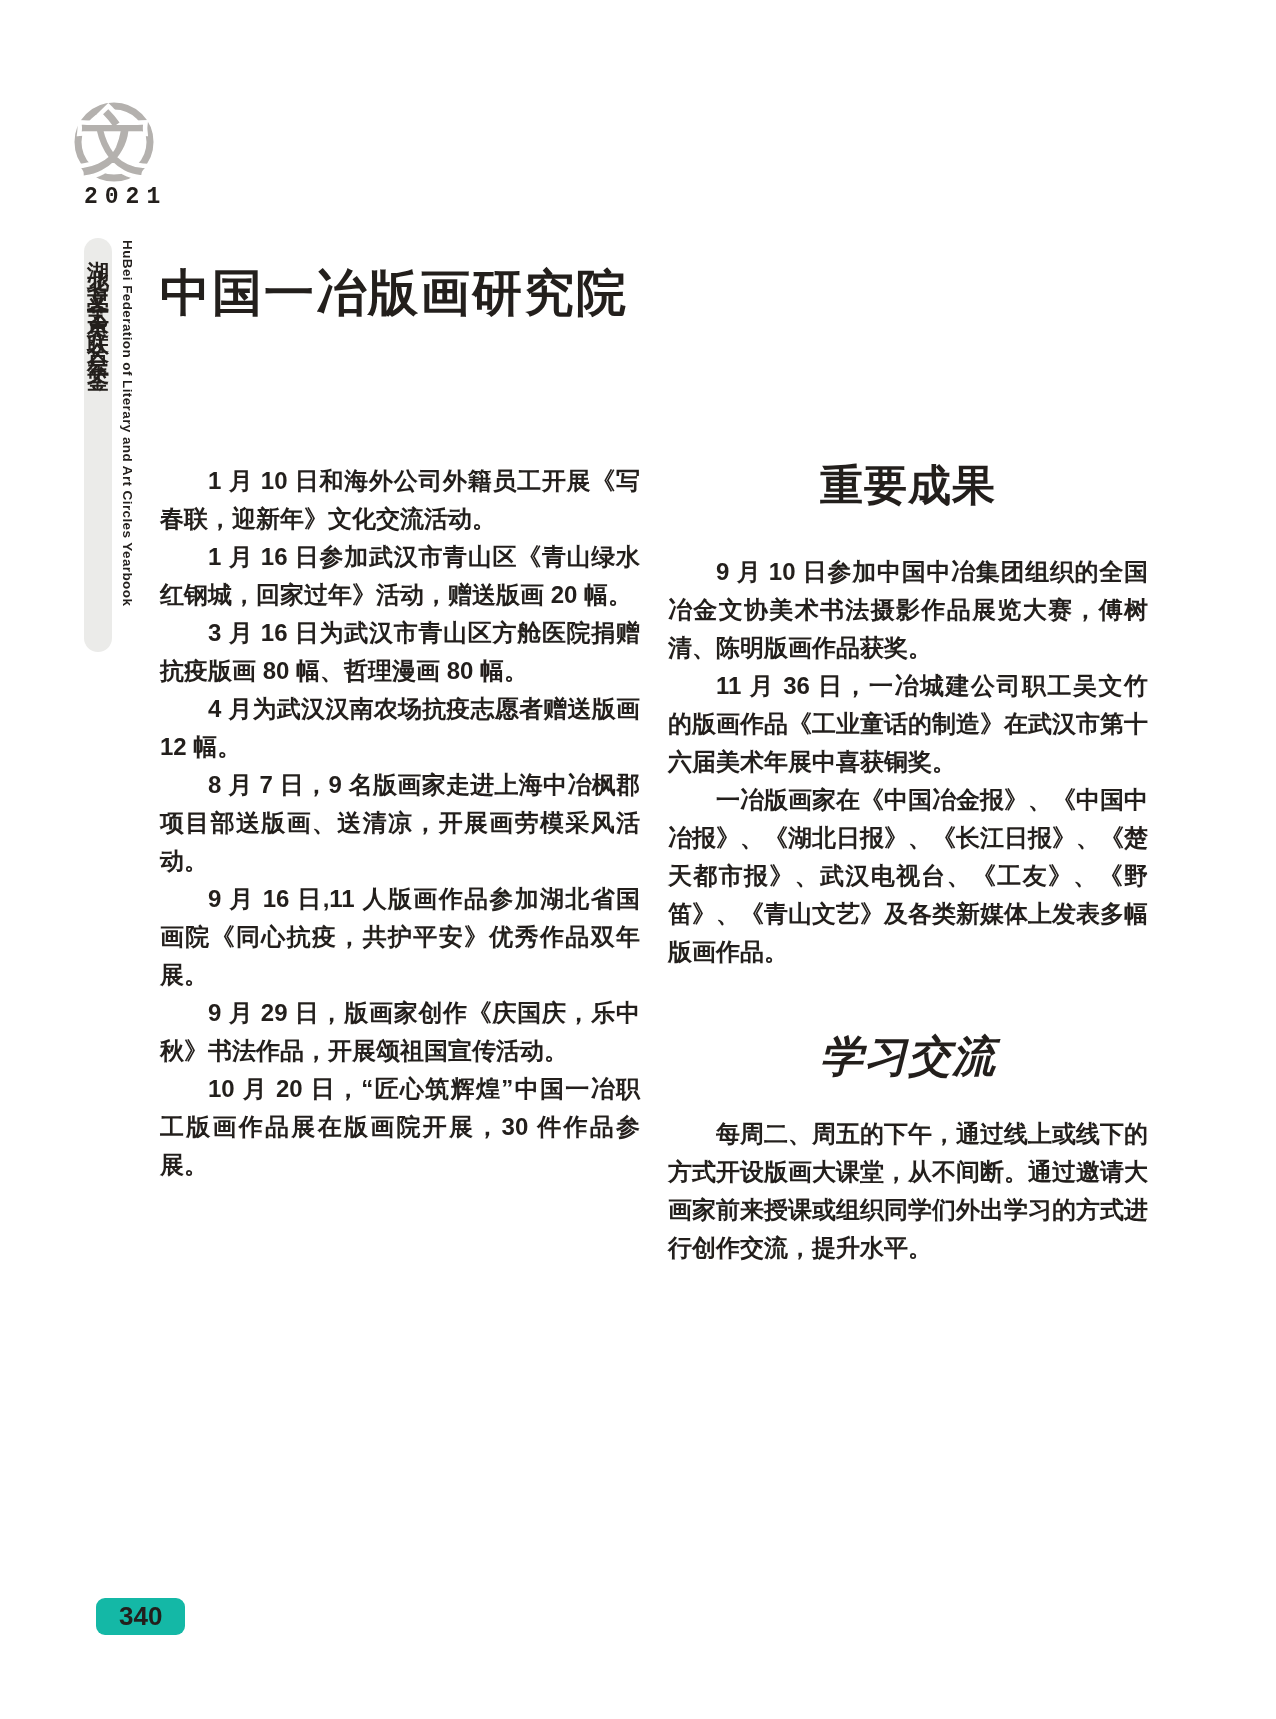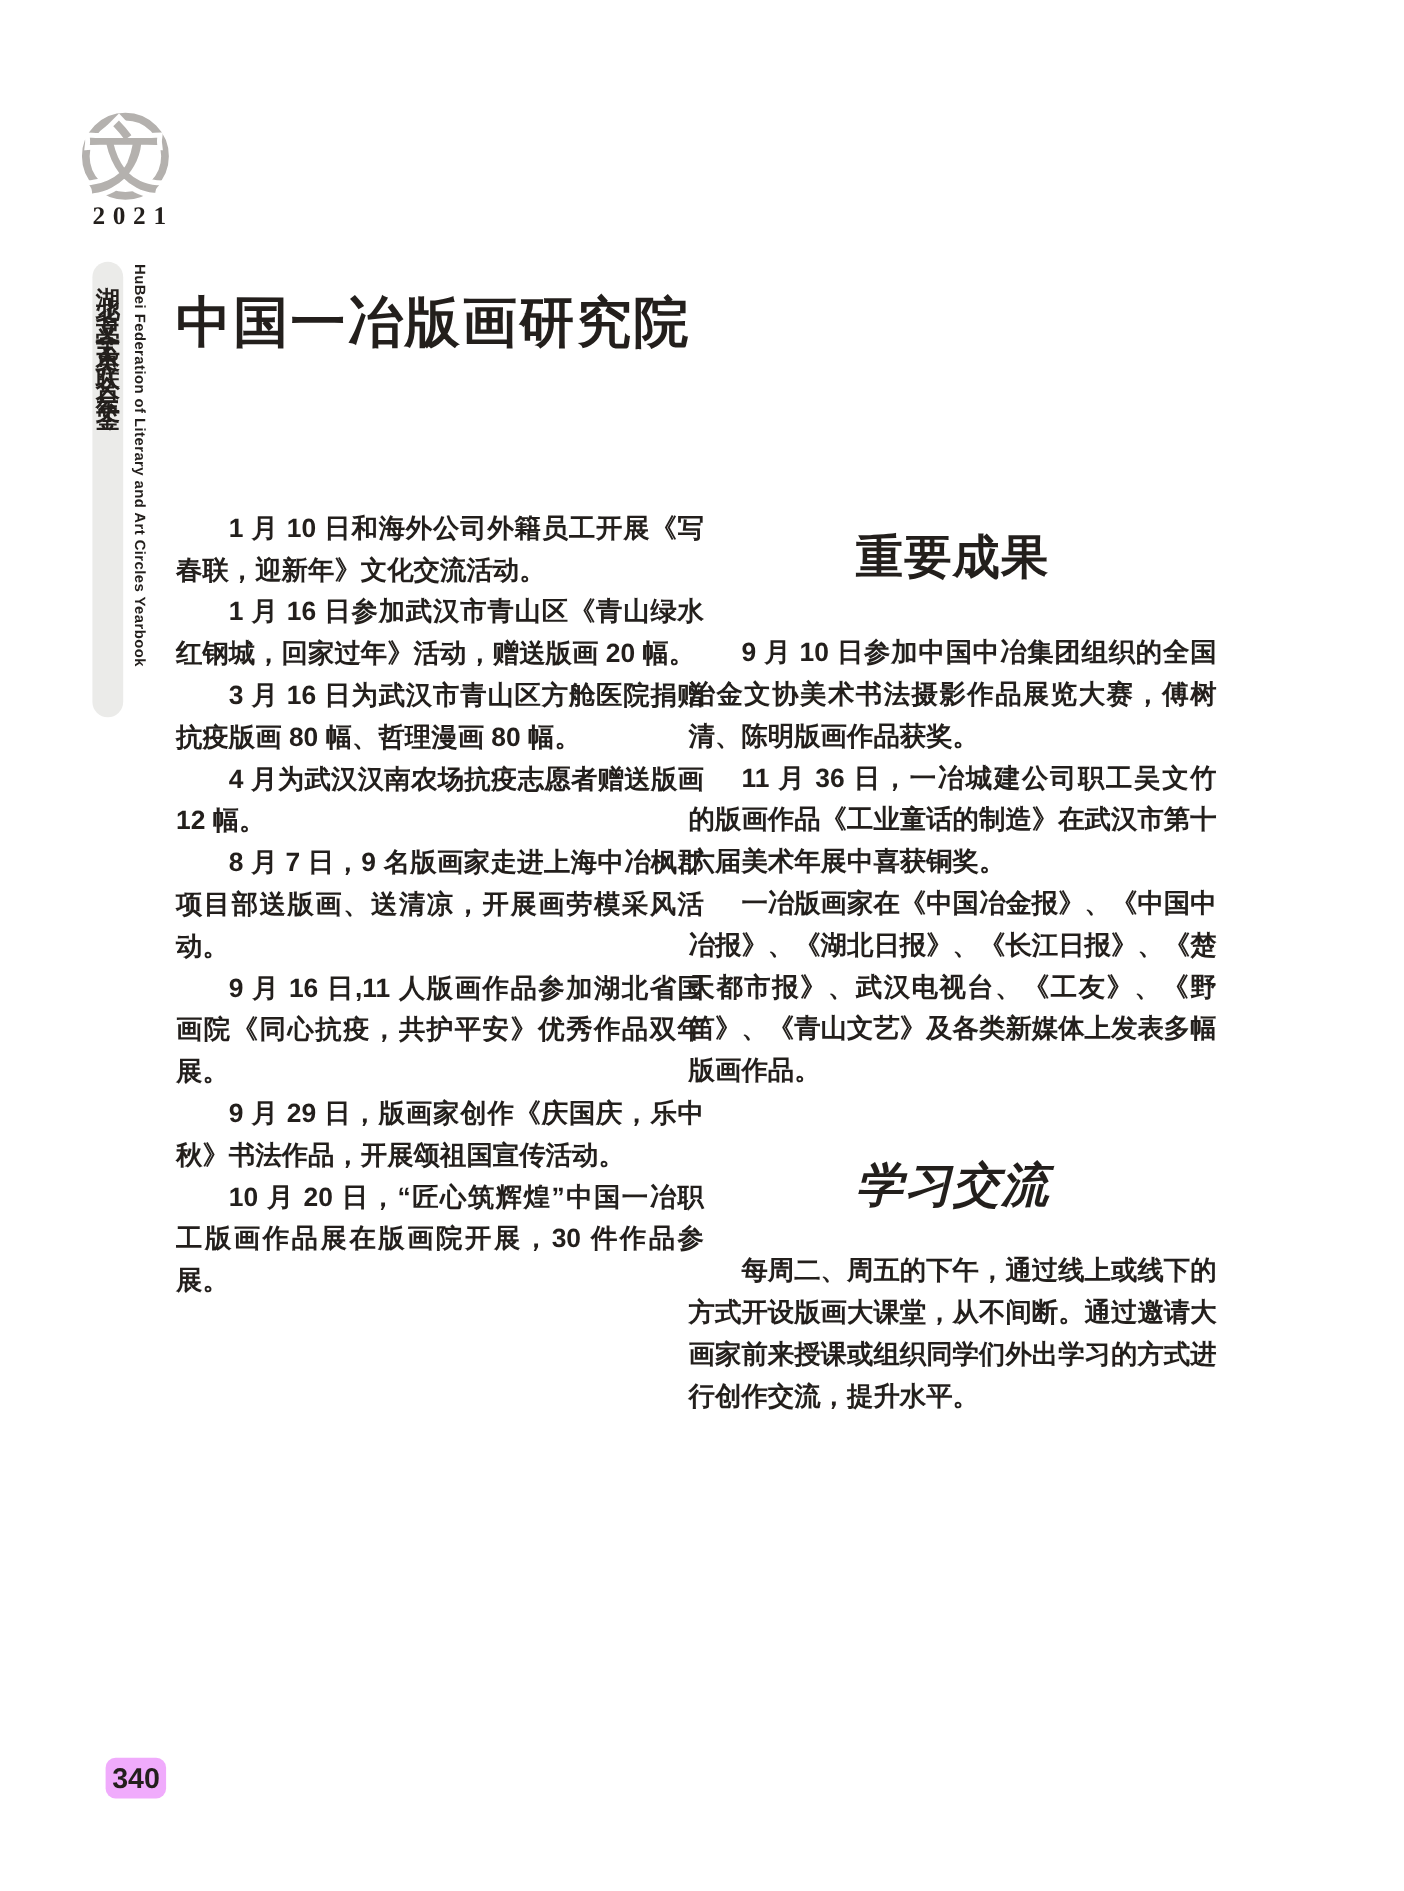--- a/index.html
+++ b/index.html
@@ -18,21 +18,21 @@
     position: absolute;
     left: 72px;
     top: 96px;
     width: 88px;
     height: 100px;
   }
   .year {
     position: absolute;
     left: 84px;
     top: 184px;
-    font-family: Liberation Serif, serif;
+    font-family: Liberation Mono, monospace;
     font-weight: bold;
     font-size: 23px;
     letter-spacing: 7px;
   }
   .strip-cn {
     position: absolute;
     left: 84px;
     top: 238px;
     width: 28px;
     height: 414px;
@@ -75,21 +75,21 @@
     font-weight: bold;
     letter-spacing: 2px;
     font-family: "Liberation Serif", serif;
   }
   .col {
     position: absolute;
     top: 462px;
     width: 480px;
   }
   .col-left  { left: 160px; }
-  .col-right { left: 626px; margin-top: 22px; }
+  .col-right { left: 668px; }
   .section-heading {
     margin: 0 0 45px 0;
     text-align: center;
     font-family: "Liberation Sans", sans-serif;
     font-weight: bold;
     font-size: 43px;
     line-height: 46px;
     letter-spacing: 1px;
   }
   .section-heading.second {
@@ -104,23 +104,23 @@
     text-align: justify;
     text-indent: 2em;
     font-family: Liberation Sans, sans-serif;
   }
 
   
   .pagenum-wrap {
     position: absolute;
     left: 96px;
     top: 1598px;
-    background: #f0abfc;
+    background: #14b8a6;
     border-radius: 9px;
-    padding: 3px 6px;
+    padding: 3px 23px;
   }
   .pagenum {
     font-family: "Liberation Sans", sans-serif;
     font-weight: bold;
     font-size: 26px;
     color: #231f1c;
   }
 </style>
 </head>
 <body>

